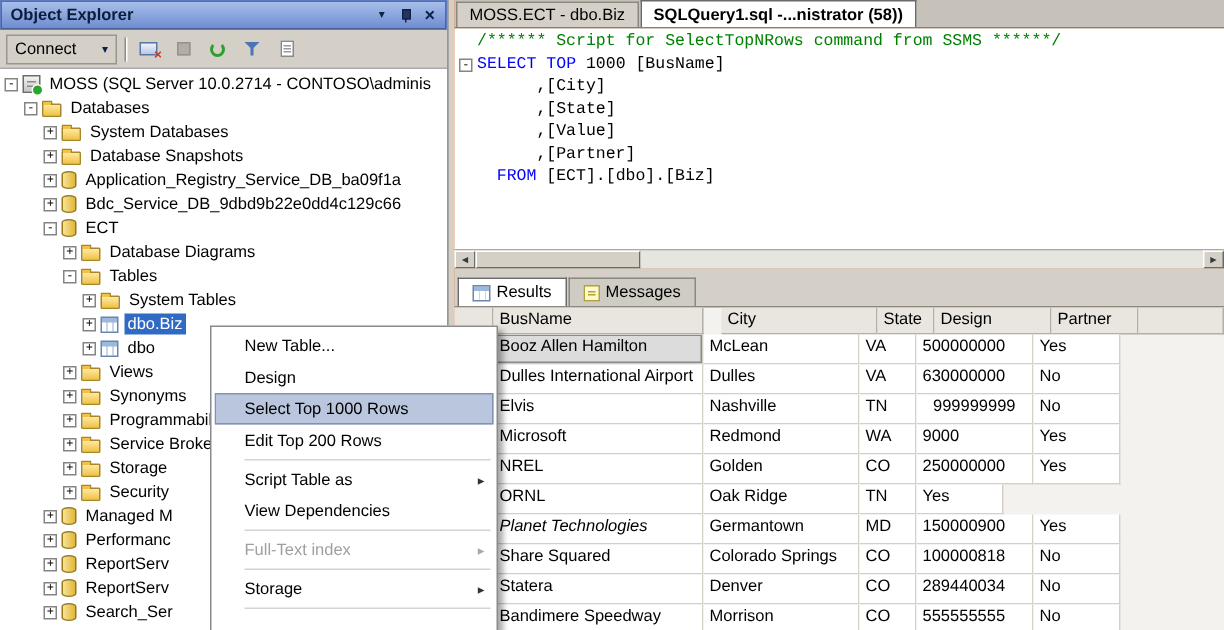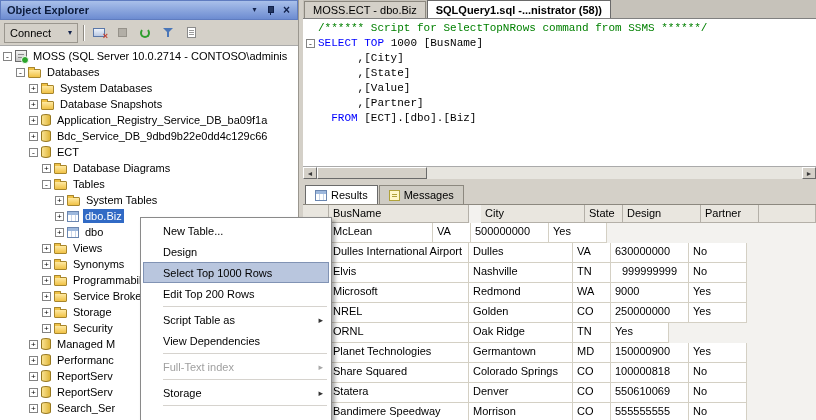--- a/index.html
+++ b/index.html
@@ -338,20 +338,21 @@
           <div class="gcell rowhead" style="flex: 0 0 26px;"></div>
           <div class="gcell" style="flex: 0 0 140px;">BusName</div>
           <div class="gcell" style="flex: 0 0 104px; margin-left: 12px;">City</div>
           <div class="gcell" style="flex: 0 0 38px;">State</div>
           <div class="gcell" style="flex: 0 0 78px;">Design</div>
           <div class="gcell" style="flex: 0 0 58px;">Partner</div>
           <div class="gcell gfill"></div>
         </div>
         <div class="grid-row">
           <div class="gcell rowhead" style="flex: 0 0 26px;"></div>
+          <div class="gcell focus" style="flex: 0 0 140px;">Booz Allen Hamilton</div>
           <div class="gcell" style="flex: 0 0 104px;">McLean</div>
           <div class="gcell" style="flex: 0 0 38px;">VA</div>
           <div class="gcell" style="flex: 0 0 78px;">500000000</div>
           <div class="gcell" style="flex: 0 0 58px;">Yes</div>
           <div class="gcell gfill"></div>
         </div>
         <div class="grid-row">
           <div class="gcell rowhead" style="flex: 0 0 26px;"></div>
           <div class="gcell" style="flex: 0 0 140px;">Dulles International Airport</div>
           <div class="gcell" style="flex: 0 0 104px;">Dulles</div>
@@ -390,42 +391,42 @@
         <div class="grid-row">
           <div class="gcell rowhead" style="flex: 0 0 26px;"></div>
           <div class="gcell" style="flex: 0 0 140px;">ORNL</div>
           <div class="gcell" style="flex: 0 0 104px;">Oak Ridge</div>
           <div class="gcell" style="flex: 0 0 38px;">TN</div>
           <div class="gcell" style="flex: 0 0 58px;">Yes</div>
           <div class="gcell gfill"></div>
         </div>
         <div class="grid-row">
           <div class="gcell rowhead" style="flex: 0 0 26px;"></div>
-          <div class="gcell" style="flex: 0 0 140px;">Planet Technologies</div>
+          <div class="gcell" style="flex: 0 0 140px; font-style: italic;">Planet Technologies</div>
           <div class="gcell" style="flex: 0 0 104px;">Germantown</div>
           <div class="gcell" style="flex: 0 0 38px;">MD</div>
           <div class="gcell" style="flex: 0 0 78px;">150000900</div>
           <div class="gcell" style="flex: 0 0 58px;">Yes</div>
           <div class="gcell gfill"></div>
         </div>
         <div class="grid-row">
           <div class="gcell rowhead" style="flex: 0 0 26px;"></div>
           <div class="gcell" style="flex: 0 0 140px;">Share Squared</div>
           <div class="gcell" style="flex: 0 0 104px;">Colorado Springs</div>
           <div class="gcell" style="flex: 0 0 38px;">CO</div>
           <div class="gcell" style="flex: 0 0 78px;">100000818</div>
           <div class="gcell" style="flex: 0 0 58px;">No</div>
           <div class="gcell gfill"></div>
         </div>
         <div class="grid-row">
           <div class="gcell rowhead" style="flex: 0 0 26px;"></div>
           <div class="gcell" style="flex: 0 0 140px;">Statera</div>
           <div class="gcell" style="flex: 0 0 104px;">Denver</div>
           <div class="gcell" style="flex: 0 0 38px;">CO</div>
-          <div class="gcell" style="flex: 0 0 78px;">550610069</div>
+          <div class="gcell" style="flex: 0 0 78px;">289440034</div>
           <div class="gcell" style="flex: 0 0 58px;">No</div>
           <div class="gcell gfill"></div>
         </div>
         <div class="grid-row">
           <div class="gcell rowhead" style="flex: 0 0 26px;"></div>
           <div class="gcell" style="flex: 0 0 140px;">Bandimere Speedway</div>
           <div class="gcell" style="flex: 0 0 104px;">Morrison</div>
           <div class="gcell" style="flex: 0 0 38px;">CO</div>
           <div class="gcell" style="flex: 0 0 78px;">555555555</div>
           <div class="gcell" style="flex: 0 0 58px;">No</div>

